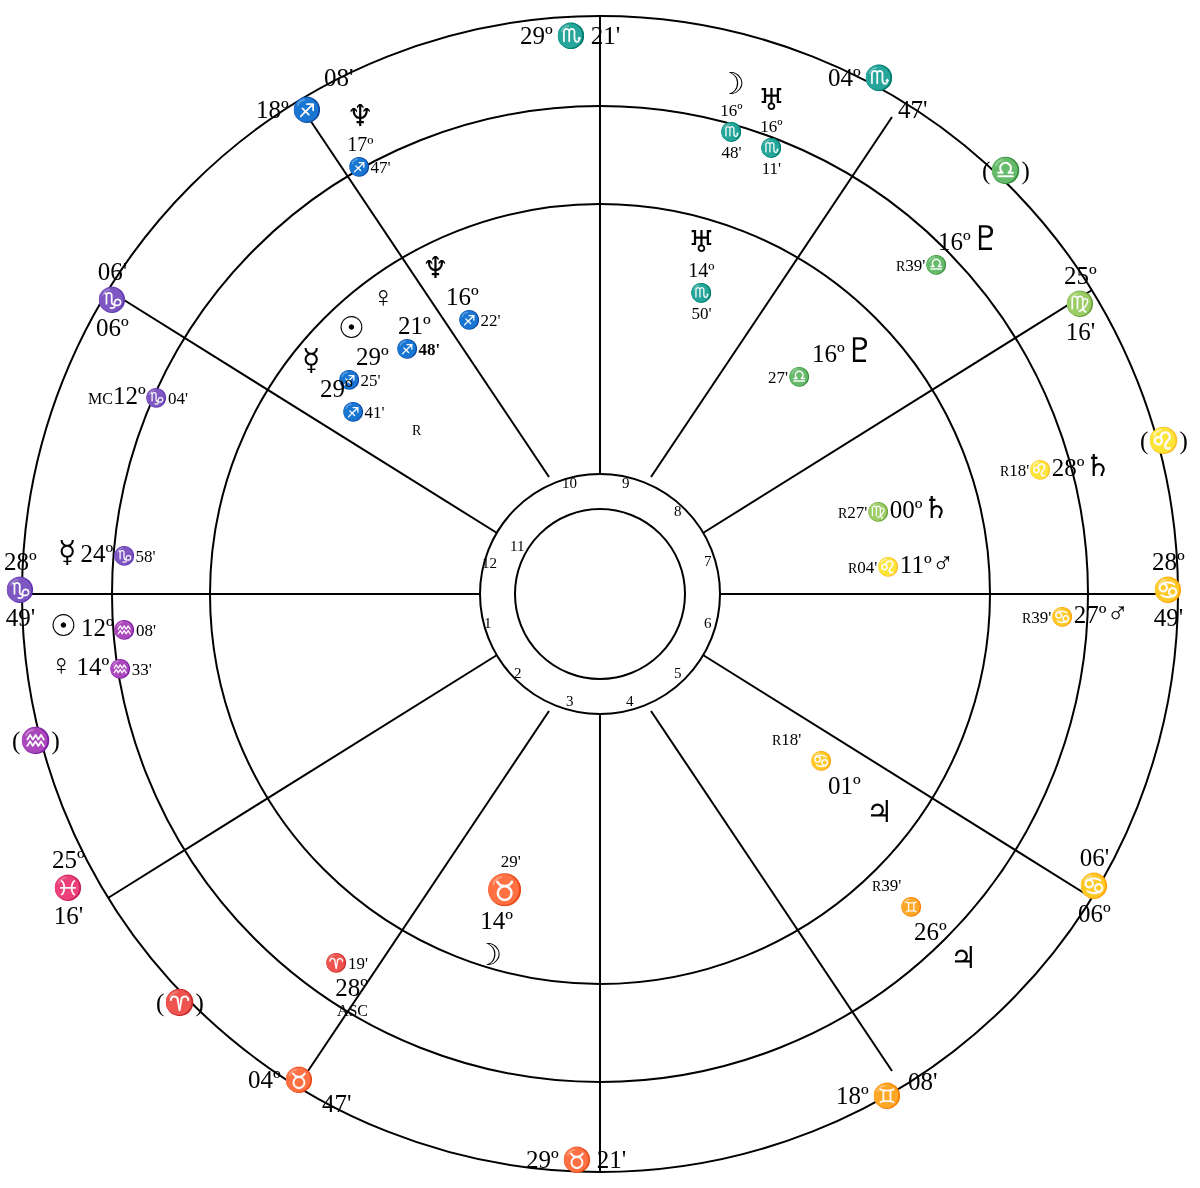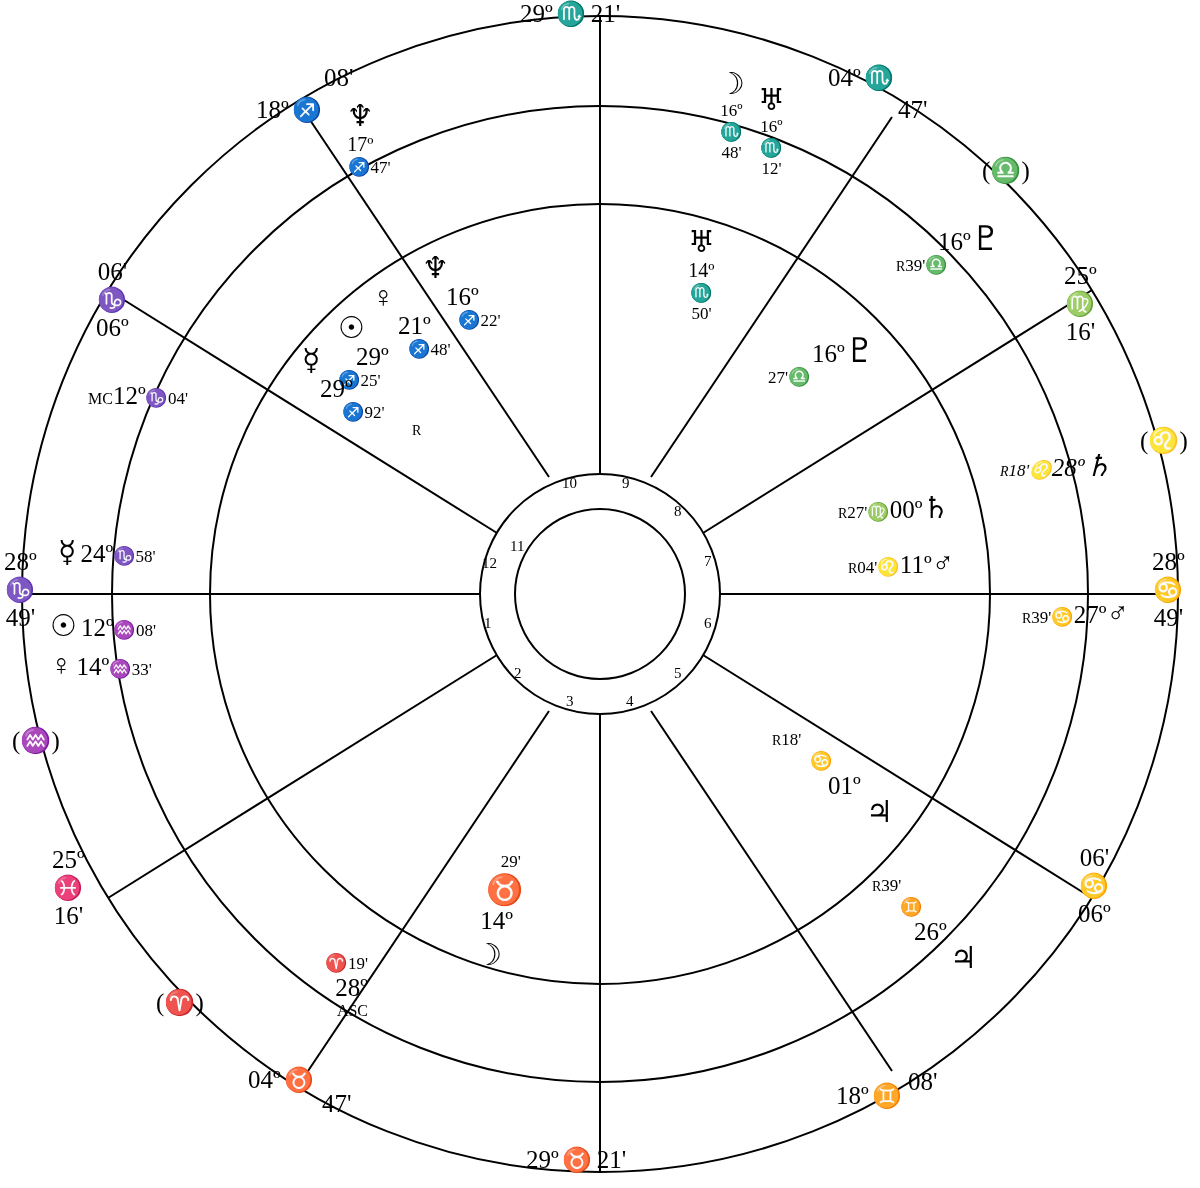--- a/index.html
+++ b/index.html
@@ -52,21 +52,21 @@
       <line x1="549" y1="711" x2="308" y2="1071"></line>
 
       <line x1="497" y1="655" x2="108" y2="898"></line>
 
       <line x1="497" y1="533" x2="108" y2="290"></line>
 
       <line x1="549" y1="477" x2="308" y2="117"></line>
     </g>
   </svg>
 
-  <div class="grp" style="left:520px;top:0;">
+  <div class="grp" style="left:520px;top:22px;">
     <span class="deg">29º</span>
     <span class="sign">♏</span>
     <span class="deg">21'</span>
   </div>
 
   <div class="grp" style="left:828px;top:64px;">
     <span class="deg">04º</span>
     <span class="sign">♏</span>
   </div>
   <div class="grp" style="left:898px;top:96px;">
@@ -157,29 +157,29 @@
   <div class="grp" style="left:718px;top:66px;text-align:center;">
     <div class="planet">☽</div>
     <div class="min">16º</div>
     <div class="signsm">♏</div>
     <div class="min">48'</div>
   </div>
   <div class="grp" style="left:758px;top:82px;text-align:center;">
     <div class="planet">♅</div>
     <div class="min">16º</div>
     <div class="signsm">♏</div>
-    <div class="min">12'</div>
+    <div class="min">11'</div>
   </div>
 
   <div class="grp" style="left:896px;top:218px;">
     <div><span class="deg" style="margin-left:42px;">16º</span><span class="planetbig">♇</span></div>
     <div style="margin-top:-4px;"><span class="retro">R</span><span class="min">39'</span><span class="signsm">♎</span></div>
   </div>
 
-  <div class="grp" style="left:1000px;top:448px;font-style:italic;">
+  <div class="grp" style="left:1000px;top:448px;">
     <span class="retro">R</span><span class="min">18'</span><span class="signsm">♌</span><span class="deg">28º</span><span class="planet">♄</span>
   </div>
 
   <div class="grp" style="left:1022px;top:596px;">
     <span class="retro">R</span><span class="min">39'</span><span class="signsm">♋</span><span class="deg">27º</span><span class="planet">♂</span>
   </div>
 
   <div class="grp" style="left:872px;top:876px;">
     <div><span class="retro">R</span><span class="min">39'</span></div>
     <div style="margin-left:28px;"><span class="signsm">♊</span></div>
@@ -229,33 +229,33 @@
 
   <div class="grp" style="left:418px;top:250px;">
     <div style="margin-left:4px;"><span class="planet">♆</span></div>
     <div style="margin-left:28px;margin-top:-2px;"><span class="deg">16º</span></div>
     <div style="margin-left:40px;margin-top:-2px;"><span class="signsm">♐</span><span class="min">22'</span></div>
   </div>
 
   <div class="grp" style="left:372px;top:280px;">
     <div><span class="planet">♀</span></div>
     <div style="margin-left:26px;margin-top:-2px;"><span class="deg">21º</span></div>
-    <div style="margin-left:36px;margin-top:-2px;"><span class="signsm">♐</span><span class="min">48'</span></div>
+    <div style="margin-left:24px;margin-top:-2px;font-weight:bold;"><span class="signsm">♐</span><span class="min">48'</span></div>
   </div>
 
   <div class="grp" style="left:338px;top:310px;">
     <div><span class="planet">☉</span></div>
     <div style="margin-left:18px;margin-top:-2px;"><span class="deg">29º</span></div>
     <div style="margin-top:-2px;"><span class="signsm">♐</span><span class="min">25'</span></div>
   </div>
 
   <div class="grp" style="left:302px;top:342px;">
     <div><span class="planet">☿</span></div>
     <div style="margin-left:18px;margin-top:-2px;"><span class="deg">29º</span></div>
-    <div style="margin-left:40px;margin-top:-2px;"><span class="signsm">♐</span><span class="min">92'</span></div>
+    <div style="margin-left:40px;margin-top:-2px;"><span class="signsm">♐</span><span class="min">41'</span></div>
     <div style="margin-left:110px;margin-top:-2px;"><span class="retro">R</span></div>
   </div>
 
   <div class="grp" style="left:58px;top:534px;">
     <span class="planet">☿</span>
     <span class="deg">24º</span><span class="signsm">♑</span><span class="min">58'</span>
   </div>
 
   <div class="grp" style="left:50px;top:608px;">
     <span class="planet">☉</span>

